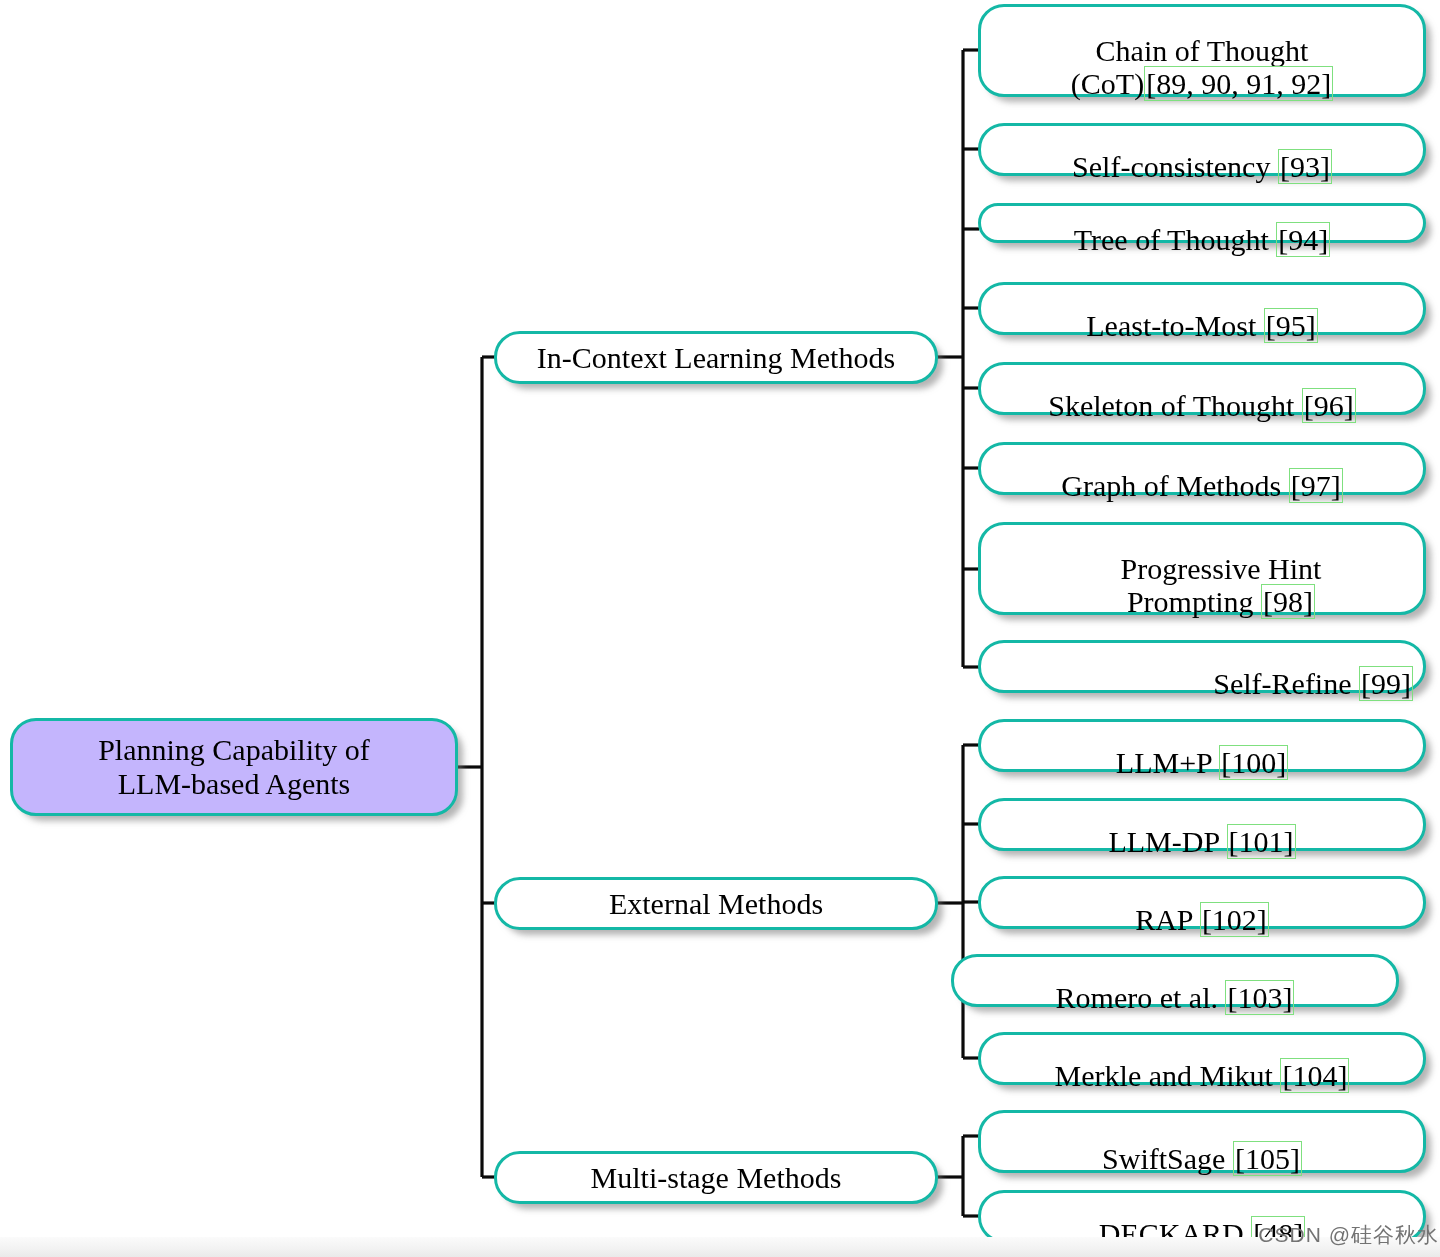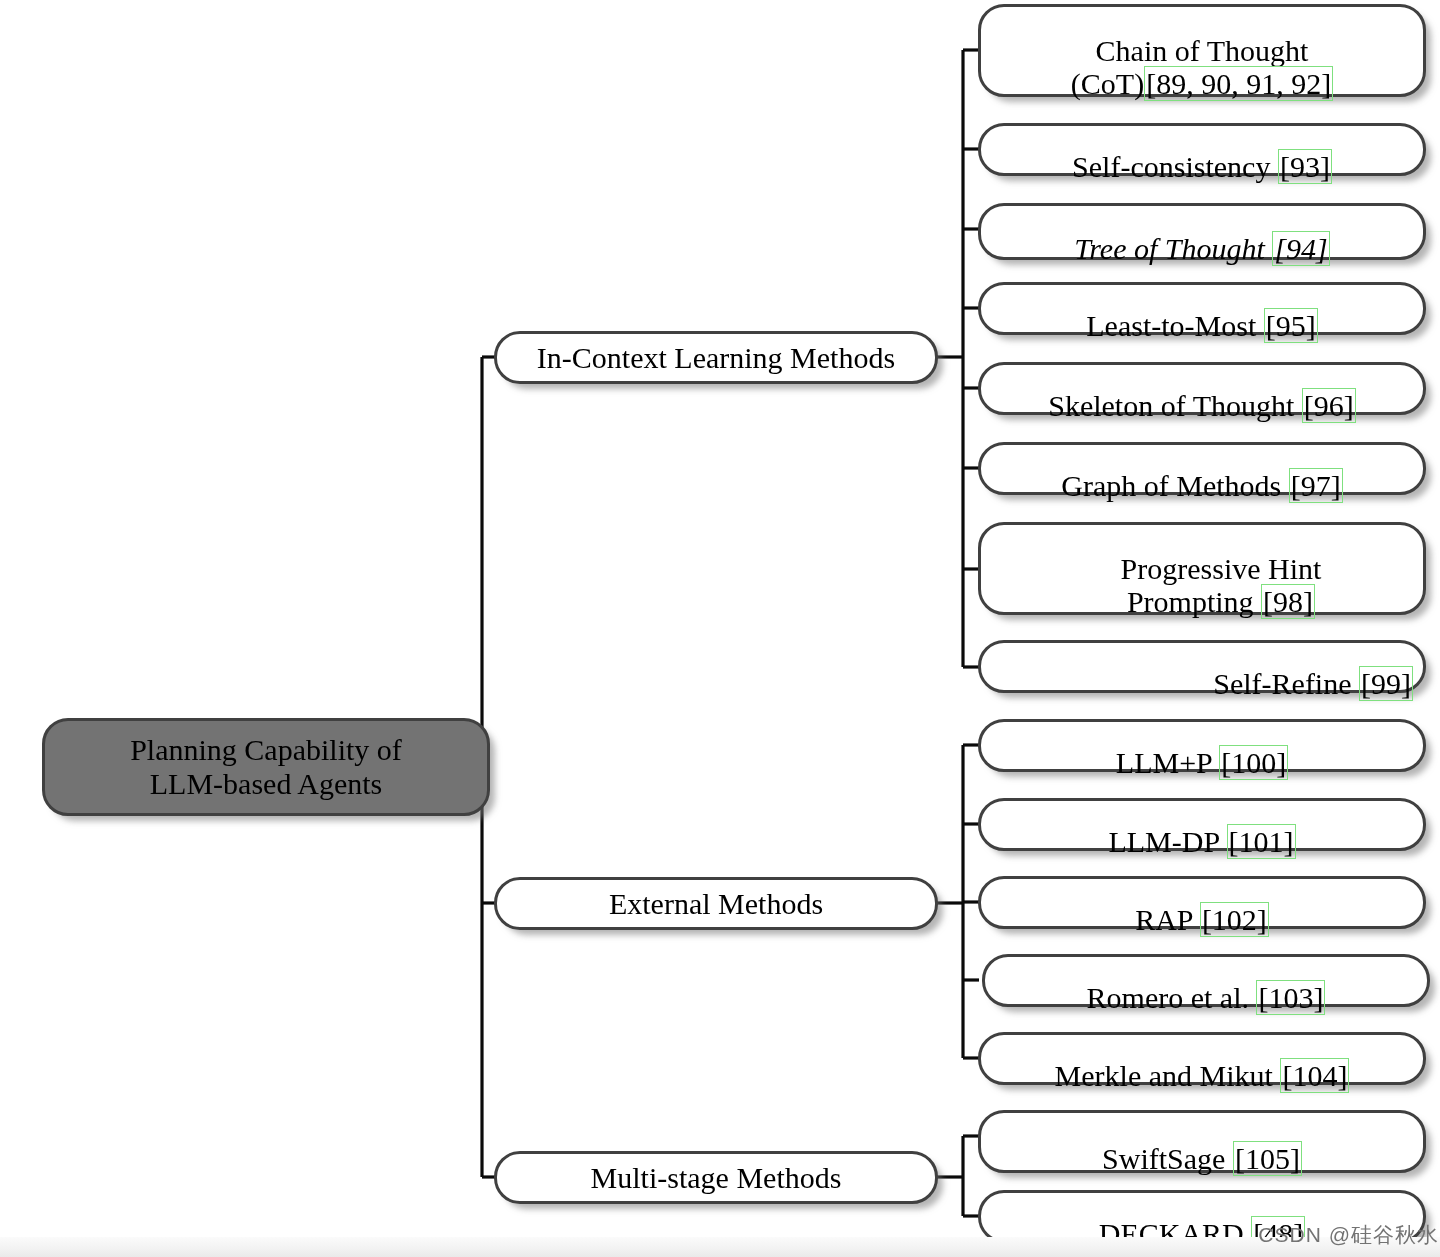--- a/index.html
+++ b/index.html
@@ -20,35 +20,34 @@
     position: absolute;
     left: 0;
     bottom: 0;
     width: 1440px;
     height: 20px;
     background: linear-gradient(to bottom, #fbfbfb 0%, #f2f2f2 60%, #eaeaea 100%);
   }
   .node {
     position: absolute;
     box-sizing: border-box;
-    border: 3px solid #404040;
+    border: 3px solid #14b8a6;
     border-radius: 26px;
     background: #ffffff;
     display: flex;
     align-items: center;
     justify-content: center;
     text-align: center;
     color: #000000;
     line-height: 1.12;
     box-shadow: 7px 7px 6px -2px rgba(120,120,120,0.55);
     padding: 0 10px;
   }
   .node.root {
-    background: #737373;
-    margin-left: 32px;
+    background: #c4b5fd;
   }
   .node .label {
     display: block;
     width: 100%;
     white-space: pre-line;
   }
   .leaf { font-size: 30px; }
   .cat  { font-size: 30px; justify-content: center; }
   .root { font-size: 30px; }
 
@@ -143,21 +142,21 @@
 (CoT)</span><span class="cite">[89, 90, 91, 92]</span>
     </span>
   </div>
 
   <div class="node leaf" style="left:978px; top:123px; width:448px; height:53px;">
     <span class="label">
       <span>Self-consistency </span><span class="cite">[93]</span>
     </span>
   </div>
 
-  <div class="node leaf" style="left:978px; top:203px; width:448px; height:57px;font-style:italic;">
+  <div class="node leaf" style="left:978px; top:203px; width:448px; height:40px;">
     <span class="label">
       <span>Tree of Thought </span><span class="cite">[94]</span>
     </span>
   </div>
 
   <div class="node leaf" style="left:978px; top:282px; width:448px; height:53px;">
     <span class="label">
       <span>Least-to-Most </span><span class="cite">[95]</span>
     </span>
   </div>
@@ -198,21 +197,21 @@
       <span>LLM-DP </span><span class="cite">[101]</span>
     </span>
   </div>
 
   <div class="node leaf" style="left:978px; top:876px; width:448px; height:53px;">
     <span class="label">
       <span>RAP </span><span class="cite">[102]</span>
     </span>
   </div>
 
-  <div class="node leaf" style="left:982px; top:954px; width:448px; height:53px;">
+  <div class="node leaf" style="left:951px; top:954px; width:448px; height:53px;">
     <span class="label">
       <span>Romero et al. </span><span class="cite">[103]</span>
     </span>
   </div>
 
   <div class="node leaf" style="left:978px; top:1032px; width:448px; height:53px;justify-content:flex-end;">
     <span class="label">
       <span>Merkle and Mikut </span><span class="cite">[104]</span>
     </span>
   </div>

